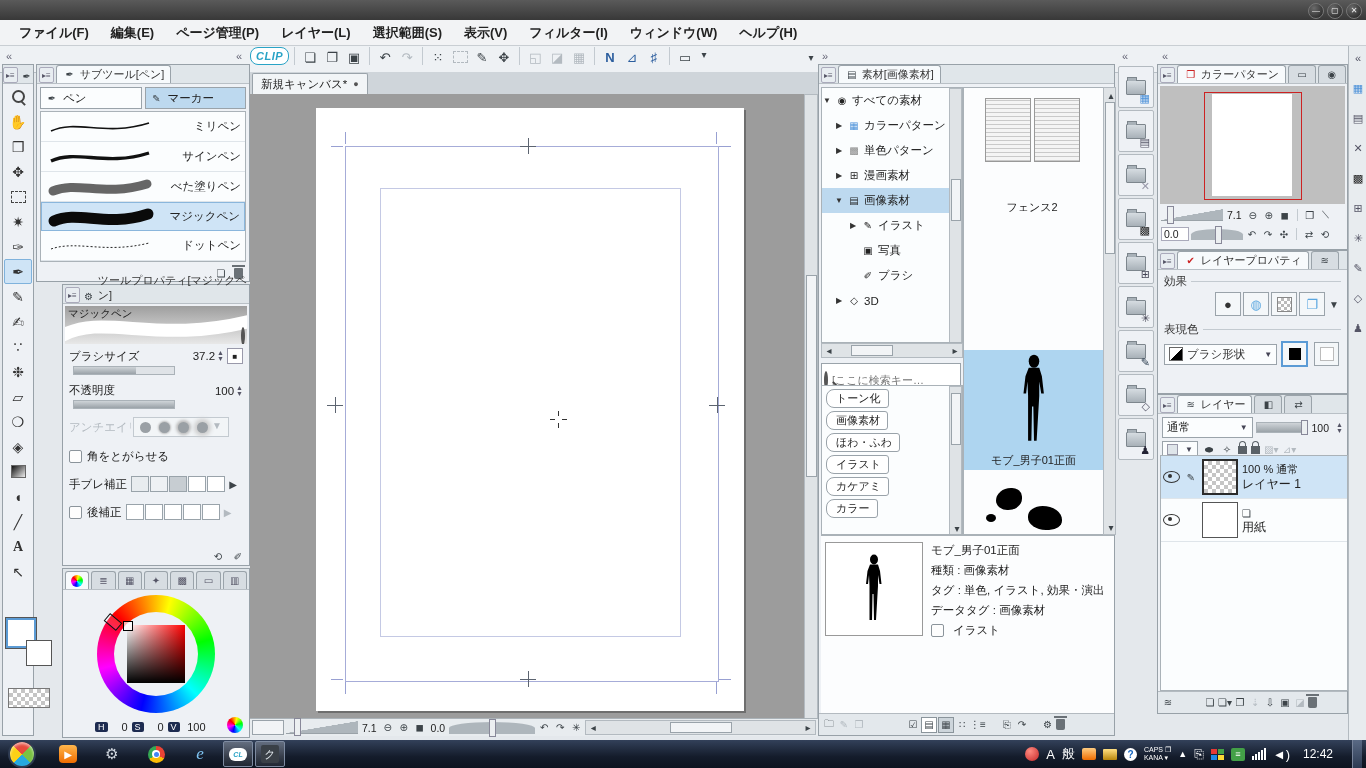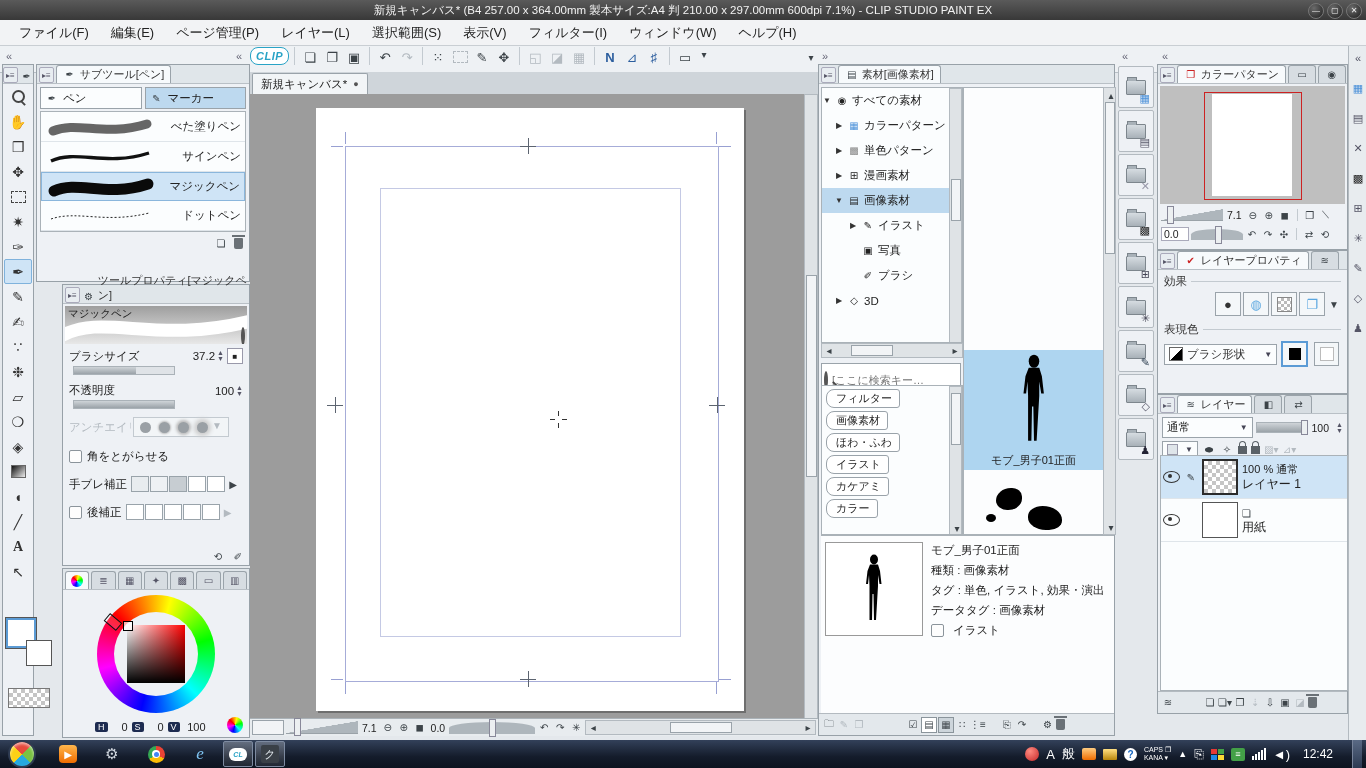--- a/index.html
+++ b/index.html
@@ -12,21 +12,21 @@
   .gr{color:#b3bac0;}
   .sep{width:1px;height:18px;background:#c3cad0;margin:0 3px;}
   .chev{font-size:11px;color:#667;}
   
   #titlebar{left:0;top:0;width:1366px;height:20px;background:linear-gradient(#5a5a5a,#383838);display:flex;align-items:center;justify-content:center;}
   #titlebar .tt{color:#f2f2f2;font-size:11.5px;}
   .winbtns{position:absolute;right:4px;top:3px;display:flex;gap:3px;}
   .wbtn{width:14px;height:14px;border-radius:50%;background:radial-gradient(circle at 35% 30%,#6b6b6b,#1d1d1d);border:1px solid #777;color:#eee;font-size:8px;line-height:13px;text-align:center;}
   
   #menubar{left:0;top:20px;width:1366px;height:26px;background:#f2f3f5;border-bottom:1px solid #c9ced3;display:flex;align-items:center;padding-left:8px;box-sizing:border-box;}
-  #menubar span{padding:0 11px;font-size:13px;}
+  #menubar span{padding:0 11px;font-size:13px;font-weight:bold;}
   
   #topstrip{left:0;top:46px;width:1366px;height:26px;background:#eef1f4;border-bottom:1px solid #b7bfc6;}
   #toolbar{left:250px;top:47px;width:568px;height:20px;display:flex;align-items:flex-start;gap:2px;}
   .logo{border:1.5px solid #29a3c6;border-radius:8px;padding:0 5px;height:16px;display:flex;align-items:center;background:#fff;}
   .logo b{color:#29a3c6;font-style:italic;font-size:11px;letter-spacing:.5px;}
   
   .pnl{position:absolute;background:#eef1f5;border:1px solid #98a1a8;box-sizing:border-box;}
   .phd{height:19px;background:#e0e6ea;display:flex;align-items:flex-end;gap:2px;padding:1px 2px 0 2px;font-size:11px;color:#333;border-bottom:1px solid #b9c0c6;box-sizing:border-box;}
   .ptab{display:inline-flex;align-items:center;gap:3px;height:17px;padding:0 6px;background:#f7fafc;border:1px solid #9aa3aa;border-bottom:none;border-radius:3px 3px 0 0;font-size:11px;white-space:nowrap;}
   .ptab.inact{background:#d7dde2;color:#667;}
@@ -132,21 +132,20 @@
   .bars{display:flex;align-items:flex-end;gap:1px;height:12px;}
   .bars i{width:2px;background:#fff;display:block;}
   .sliver{width:9px;height:28px;background:linear-gradient(#5a6a85,#2c3a52);border-left:1px solid #77839a;margin-left:6px;}
 </style>
 </head>
 <body>
 
 <div class="screen">
 
   <div class="r" id="titlebar">
-    <span class="tt">新規キャンバス* (B4 257.00 x 364.00mm 製本サイズ:A4 判 210.00 x 297.00mm 600dpi 7.1%)  - CLIP STUDIO PAINT EX</span>
     <span class="winbtns">
       <span class="wbtn">—</span>
       <span class="wbtn">▢</span>
       <span class="wbtn">✕</span>
     </span>
   </div>
 
   <div class="r" id="menubar">
     <span>ファイル(F)</span>
     <span>編集(E)</span>
@@ -247,29 +246,35 @@
           <span>ペン</span>
         </span>
       <span class="grpbtn sel">
           <span class="ic sm">✎</span>
           <span>マーカー</span>
         </span>
     </div>
     <div style="margin:0 3px;border:1px solid #aab2b8;background:#fbfdfe;">
       <div class="brow">
         <svg width="110" height="24" viewBox="0 0 110 24">
-            <path d="M8 16 C 32 6, 60 22, 102 9" fill="none" stroke="#666" stroke-width="9" stroke-linecap="round"></path>
+            <path d="M6 16 C 32 4, 60 22, 104 8" fill="none" stroke="#111" stroke-width="1.6"></path>
           </svg>
-        <span class="nm">べた塗りペン</span>
+        <span class="nm">ミリペン</span>
       </div>
       <div class="brow">
         <svg width="110" height="24" viewBox="0 0 110 24">
             <path d="M6 16 C 32 4, 60 22, 104 8" fill="none" stroke="#111" stroke-width="3.4"></path>
           </svg>
         <span class="nm">サインペン</span>
+      </div>
+      <div class="brow">
+        <svg width="110" height="24" viewBox="0 0 110 24">
+            <path d="M8 16 C 32 6, 60 22, 102 9" fill="none" stroke="#666" stroke-width="9" stroke-linecap="round"></path>
+          </svg>
+        <span class="nm">べた塗りペン</span>
       </div>
       <div class="brow sel">
         <svg width="110" height="24" viewBox="0 0 110 24">
             <path d="M8 16 C 32 5, 60 23, 102 9" fill="none" stroke="#0a0a0a" stroke-width="11" stroke-linecap="round"></path>
           </svg>
         <span class="nm">マジックペン</span>
       </div>
       <div class="brow">
         <svg width="110" height="24" viewBox="0 0 110 24">
             <path d="M6 15 C 32 6, 60 20, 104 9" fill="none" stroke="#222" stroke-width="1" stroke-dasharray="2 2"></path>
@@ -509,33 +514,40 @@
     <div class="hscroll r" style="left:2px;top:278px;width:140px;height:13px;">
       <span class="ic sm">◂</span>
       <span class="thumb" style="height:9px;width:40px;margin-left:15px;"></span>
       <span class="ic sm" style="margin-left:auto;">▸</span>
     </div>
     <div class="fx r" style="left:2px;top:298px;width:140px;height:20px;border:1px solid #9aa3aa;background:#fff;gap:2px;padding:16px 2px;box-sizing:border-box;">
       <span><span class="zoomglass" style="border-color:#555;transform:scale(.8);"></span></span>
       <input style="border: none; outline: none; width: 110px; font-size: 11px; background: transparent;" placeholder="[ここに検索キー…">
     </div>
     <div class="r" style="left:2px;top:320px;width:140px;height:148px;background:#fbfdfe;border:1px solid #aab2b8;overflow:hidden;">
-      <div><span class="tagbtn">フィルター</span></div>
+      <div><span class="tagbtn">トーン化</span></div>
       <div><span class="tagbtn">画像素材</span></div>
       <div><span class="tagbtn">ほわ・ふわ</span></div>
       <div><span class="tagbtn">イラスト</span></div>
       <div><span class="tagbtn">カケアミ</span></div>
       <div><span class="tagbtn">カラー</span></div>
       <div class="vscroll" style="right:0;top:0;width:11px;height:100%;">
           <div class="thumb" style="position:absolute;left:1px;top:6px;width:8px;height:50px;"></div>
           <span class="ic sm" style="position:absolute;left:0;bottom:0;">▾</span>
         </div>
     </div>
 
     <div class="r" style="left:144px;top:22px;width:139px;height:446px;background:#fcfdfe;border:1px solid #aab2b8;overflow:hidden;">
+      <div class="mitem" style="top:10px;">
+        <div style="display:flex;justify-content:center;gap:3px;">
+          <div style="width:44px;height:62px;border:1px solid #999;background:repeating-linear-gradient(0deg,#c9c9c9 0 1px,transparent 1px 4px),#f4f4f4;"></div>
+          <div style="width:44px;height:62px;border:1px solid #999;background:repeating-linear-gradient(0deg,#c9c9c9 0 1px,transparent 1px 4px),#f4f4f4;"></div>
+        </div>
+        <div class="mlabel" style="margin-top:38px;">フェンス2</div>
+      </div>
       <div class="mitem" style="top:262px;height:120px;background:#aed5f0;left:0;width:139px;">
         <svg width="40" height="92" viewBox="0 0 60 140" style="margin-top:4px;">
           <ellipse cx="30" cy="11" rx="8" ry="10" fill="#000"></ellipse>
           <path d="M22 21 L38 21 L42 34 L45 60 L41 60 L38 42 L38 64 L34 132 L30 132 L29 80 L27 80 L26 132 L21 132 L21 64 L20 42 L18 60 L14 60 L17 34 Z" fill="#000"></path>
         </svg>
         <div class="mlabel">モブ_男子01正面</div>
       </div>
       <div class="mitem" style="top:392px;">
         <div style="position:relative;height:50px;">
           <div class="r" style="left:30px;top:8px;width:26px;height:22px;background:#000;border-radius:60% 40% 55% 45%;"></div>

